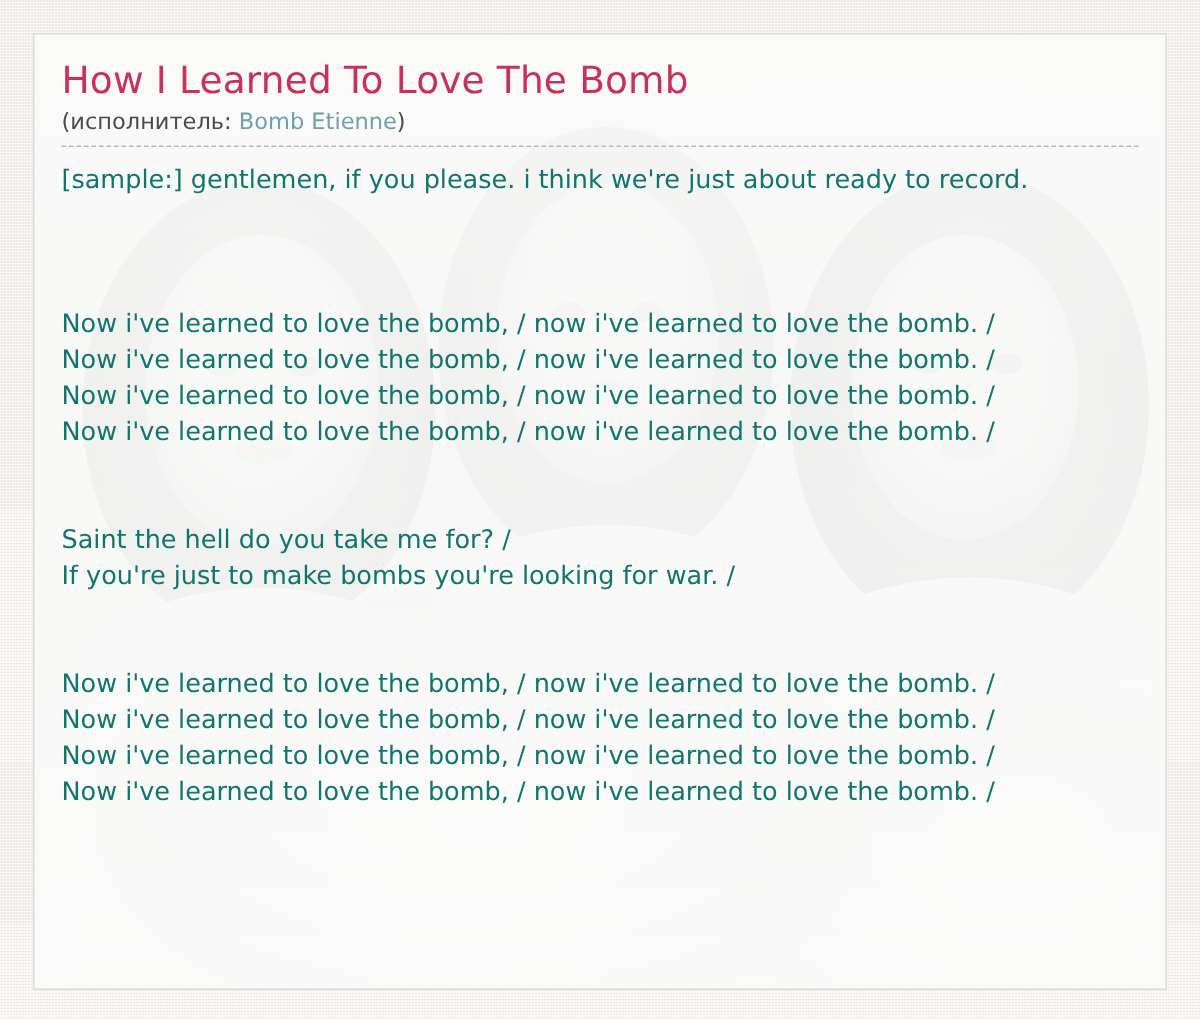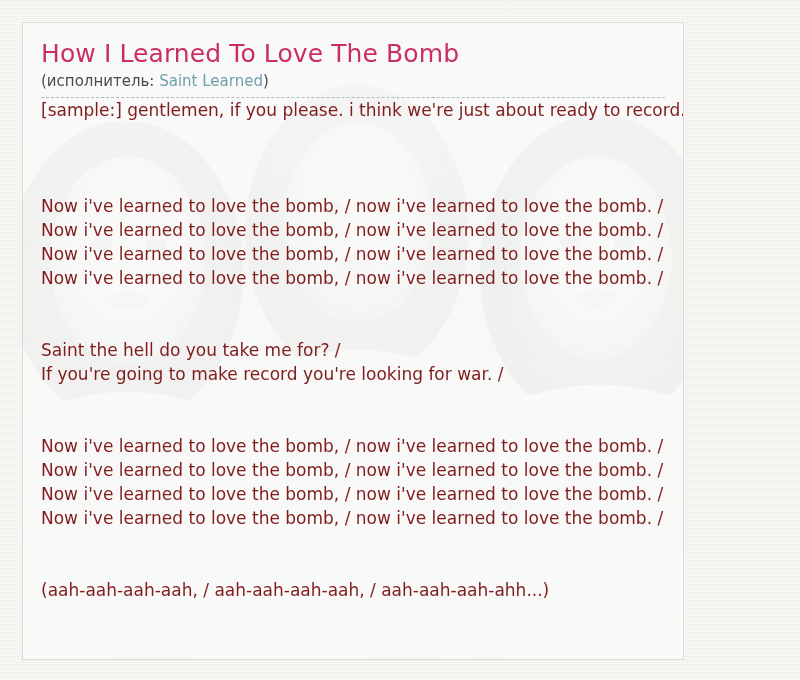--- a/index.html
+++ b/index.html
@@ -24,21 +24,21 @@
     background-image:
       repeating-linear-gradient(0deg, rgba(255,255,255,0.55) 0px, rgba(255,255,255,0.55) 1px, rgba(0,0,0,0.012) 1px, rgba(0,0,0,0.012) 2px),
       repeating-linear-gradient(90deg, rgba(255,255,255,0.45) 0px, rgba(255,255,255,0.45) 1px, rgba(0,0,0,0.010) 1px, rgba(0,0,0,0.010) 2px);
   }
 
   
   #content-panel {
     position: absolute;
     left: 22px;
     top: 22px;
-    width: 662px;
+    width: 756px;
     height: 638px;
     box-sizing: border-box;
     border: 1px solid #dedbd6;
     background-color: #e9e8e6;
     overflow: hidden;
   }
 
   
   #backdrop-photo {
     position: absolute;
@@ -85,23 +85,24 @@
     border-bottom: 1px dashed #b9b9b9;
     white-space: nowrap;
   }
   #artist-link {
     color: #6fa0a9;
     text-decoration: none;
   }
 
   
   #lyrics-body {
+    margin-top: 10px;
     font-size: 17px;
     line-height: 24px;
-    color: #7f1d1d;
+    color: #0f766e;
     white-space: nowrap;
   }
   .lyric-line {
     height: 24px;
     white-space: nowrap;
   }
   .lyric-line.blank { color: transparent; }
 </style>
 </head>
 <body>
@@ -160,41 +161,40 @@
         <rect x="0" y="0" width="756" height="638" fill="#ffffff" opacity="0.18"></rect>
       </svg>
     </div>
 
     <div id="backdrop-veil"></div>
 
     <div id="content-inner">
 
       <h1 id="song-title">How I Learned To Love The Bomb</h1>
 
-      <div id="artist-line"><span>(исполнитель: </span><a id="artist-link" href="#">Saint Learned</a><span>)</span></div>
+      <div id="artist-line"><span>(исполнитель: </span><a id="artist-link" href="#">Bomb Etienne</a><span>)</span></div>
 
       <div id="lyrics-body">
           <div class="lyric-line">[sample:] gentlemen, if you please. i think we're just about ready to record.</div>
           <div class="lyric-line blank">&nbsp;</div>
           <div class="lyric-line blank">&nbsp;</div>
           <div class="lyric-line blank">&nbsp;</div>
           <div class="lyric-line">Now i've learned to love the bomb, / now i've learned to love the bomb. /</div>
           <div class="lyric-line">Now i've learned to love the bomb, / now i've learned to love the bomb. /</div>
           <div class="lyric-line">Now i've learned to love the bomb, / now i've learned to love the bomb. /</div>
           <div class="lyric-line">Now i've learned to love the bomb, / now i've learned to love the bomb. /</div>
           <div class="lyric-line blank">&nbsp;</div>
           <div class="lyric-line blank">&nbsp;</div>
           <div class="lyric-line">Saint the hell do you take me for? /</div>
-          <div class="lyric-line">If you're going to make record you're looking for war. /</div>
-          <div class="lyric-line blank">&nbsp;</div>
-          <div class="lyric-line blank">&nbsp;</div>
-          <div class="lyric-line">Now i've learned to love the bomb, / now i've learned to love the bomb. /</div>
-          <div class="lyric-line">Now i've learned to love the bomb, / now i've learned to love the bomb. /</div>
-          <div class="lyric-line">Now i've learned to love the bomb, / now i've learned to love the bomb. /</div>
-          <div class="lyric-line">Now i've learned to love the bomb, / now i've learned to love the bomb. /</div>
-          <div class="lyric-line blank">&nbsp;</div>
-          <div class="lyric-line blank">&nbsp;</div>
-          <div class="lyric-line">(aah-aah-aah-aah, / aah-aah-aah-aah, / aah-aah-aah-ahh...)</div>
+          <div class="lyric-line">If you're just to make bombs you're looking for war. /</div>
+          <div class="lyric-line blank">&nbsp;</div>
+          <div class="lyric-line blank">&nbsp;</div>
+          <div class="lyric-line">Now i've learned to love the bomb, / now i've learned to love the bomb. /</div>
+          <div class="lyric-line">Now i've learned to love the bomb, / now i've learned to love the bomb. /</div>
+          <div class="lyric-line">Now i've learned to love the bomb, / now i've learned to love the bomb. /</div>
+          <div class="lyric-line">Now i've learned to love the bomb, / now i've learned to love the bomb. /</div>
+          <div class="lyric-line blank">&nbsp;</div>
+          <div class="lyric-line blank">&nbsp;</div>
         </div>
 
     </div>
   </div>
 </div>
 
 </body></html>

